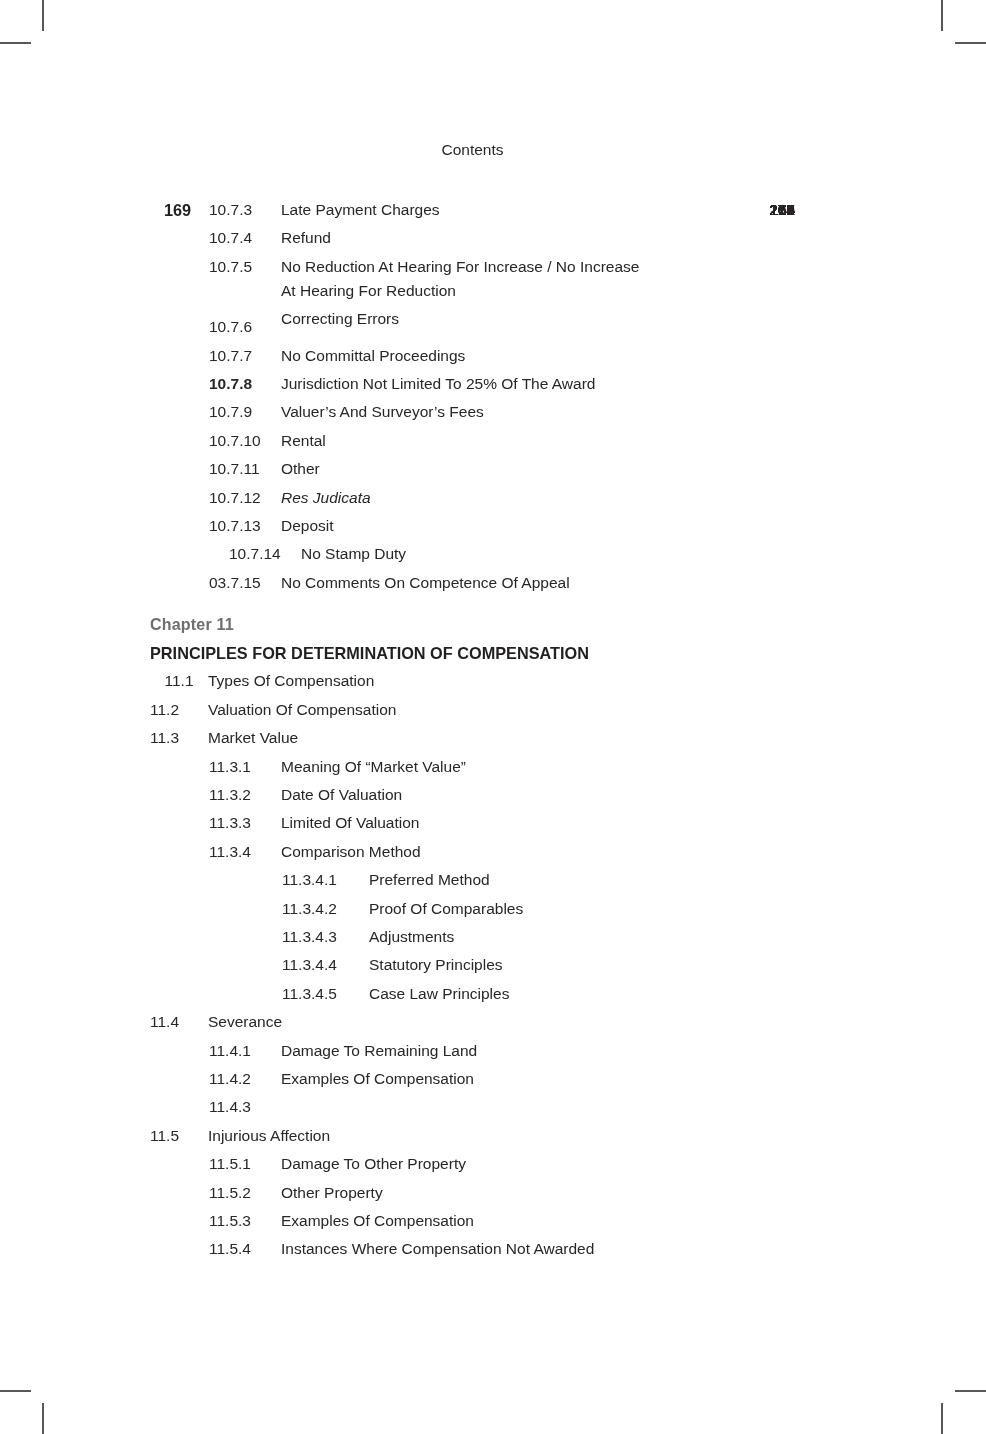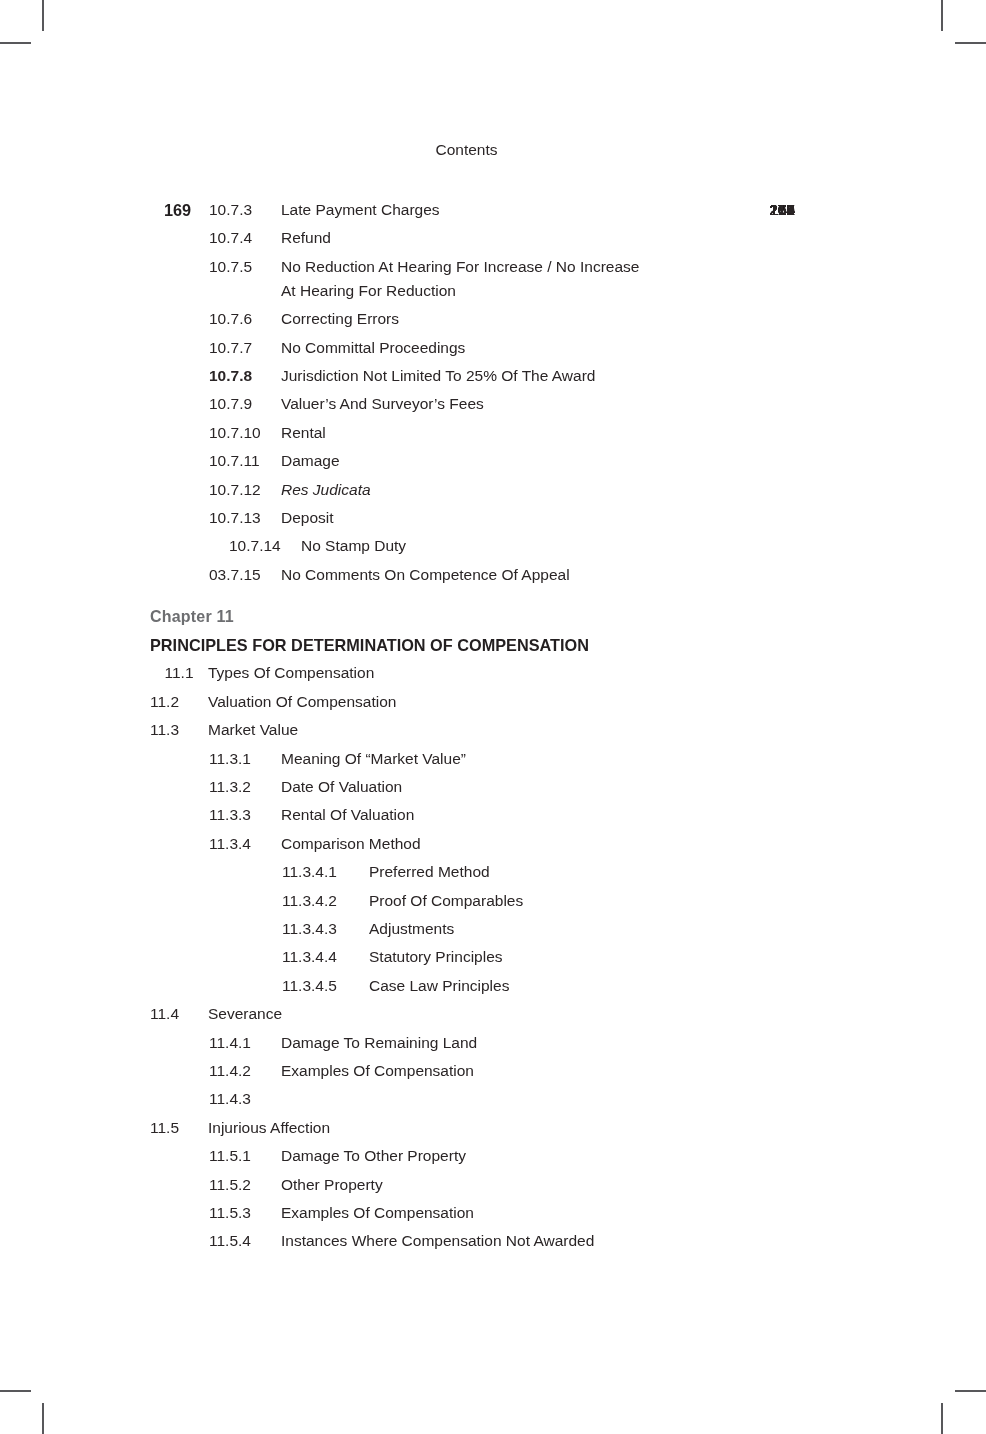--- a/index.html
+++ b/index.html
@@ -13,21 +13,21 @@
   }
   .page{position:absolute;inset:0;}
 
   
   .crop{position:absolute;background:#58585b;}
   .crop.v{width:2px;height:31px;}
   .crop.h{width:31px;height:2px;}
 
   
   .running-header{
-    position:absolute;left:144px;top:140px;width:645px;
+    position:absolute;left:150px;top:140px;width:645px;
     text-align:center;font-size:15.5px;line-height:20px;color:#2b2627;
   }
 
   
   .toc{position:absolute;left:150px;top:198px;width:645px;font-size:15.5px;}
   .entry{display:flex;margin-bottom:4.4px;}
   .entry .num{flex:none;line-height:24px;}
   .entry .tblock{flex:1;display:flex;flex-direction:column;min-width:0;}
   .tline{display:flex;justify-content:space-between;align-items:baseline;line-height:24px;}
   .tline .ttext{padding-right:14px;}
@@ -86,21 +86,21 @@
           <div class="tline">
             <span class="ttext">No Reduction At Hearing For Increase / No Increase</span>
           </div>
           <div class="tline">
             <span class="ttext">At Hearing For Reduction</span>
             <span class="page">163</span>
           </div>
         </div>
       </div>
       <div class="entry" style="padding-left: 59px;">
-        <span class="num" style="width: 72px;">10.7.6</span>
+        <span class="num" style="width: 72px; margin-top: 8px;">10.7.6</span>
         <div class="tblock">
           <div class="tline">
             <span class="ttext">Correcting Errors</span>
             <span class="page">163</span>
           </div>
         </div>
       </div>
       <div class="entry" style="padding-left: 59px;">
         <span class="num" style="width: 72px;">10.7.7</span>
         <div class="tblock">
@@ -134,21 +134,21 @@
           <div class="tline">
             <span class="ttext">Rental</span>
             <span class="page">165</span>
           </div>
         </div>
       </div>
       <div class="entry" style="padding-left: 59px;">
         <span class="num" style="width: 72px;">10.7.11</span>
         <div class="tblock">
           <div class="tline">
-            <span class="ttext">Damage</span>
+            <span class="ttext">Other</span>
             <span class="page">165</span>
           </div>
         </div>
       </div>
       <div class="entry" style="padding-left: 59px;">
         <span class="num" style="width: 72px;">10.7.12</span>
         <div class="tblock">
           <div class="tline">
             <span class="ttext italic">Res Judicata</span>
             <span class="page">167</span>
@@ -229,21 +229,21 @@
           <div class="tline">
             <span class="ttext">Date Of Valuation</span>
             <span class="page">172</span>
           </div>
         </div>
       </div>
       <div class="entry" style="padding-left: 59px;">
         <span class="num" style="width: 72px;">11.3.3</span>
         <div class="tblock">
           <div class="tline">
-            <span class="ttext">Rental Of Valuation</span>
+            <span class="ttext">Limited Of Valuation</span>
             <span class="page">173</span>
           </div>
         </div>
       </div>
       <div class="entry" style="padding-left: 59px;">
         <span class="num" style="width: 72px;">11.3.4</span>
         <div class="tblock">
           <div class="tline">
             <span class="ttext">Comparison Method</span>
             <span class="page">174</span>

